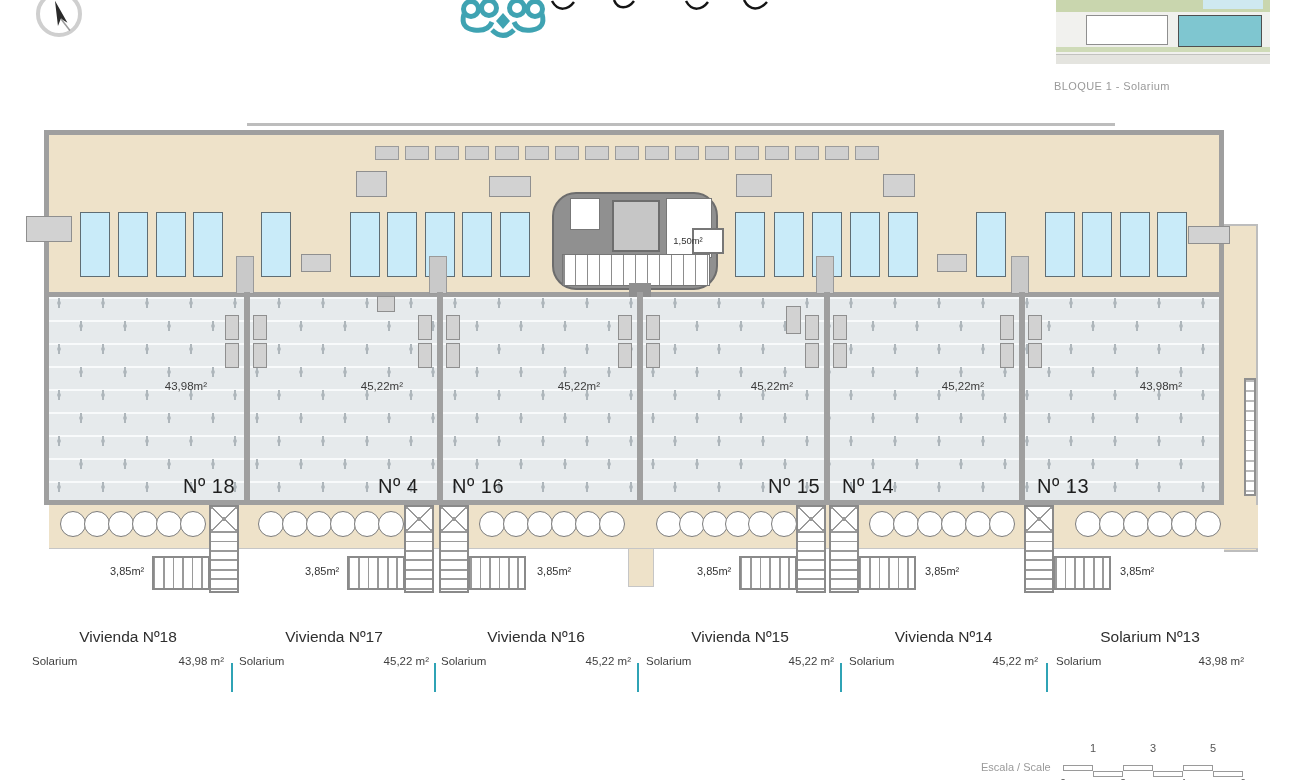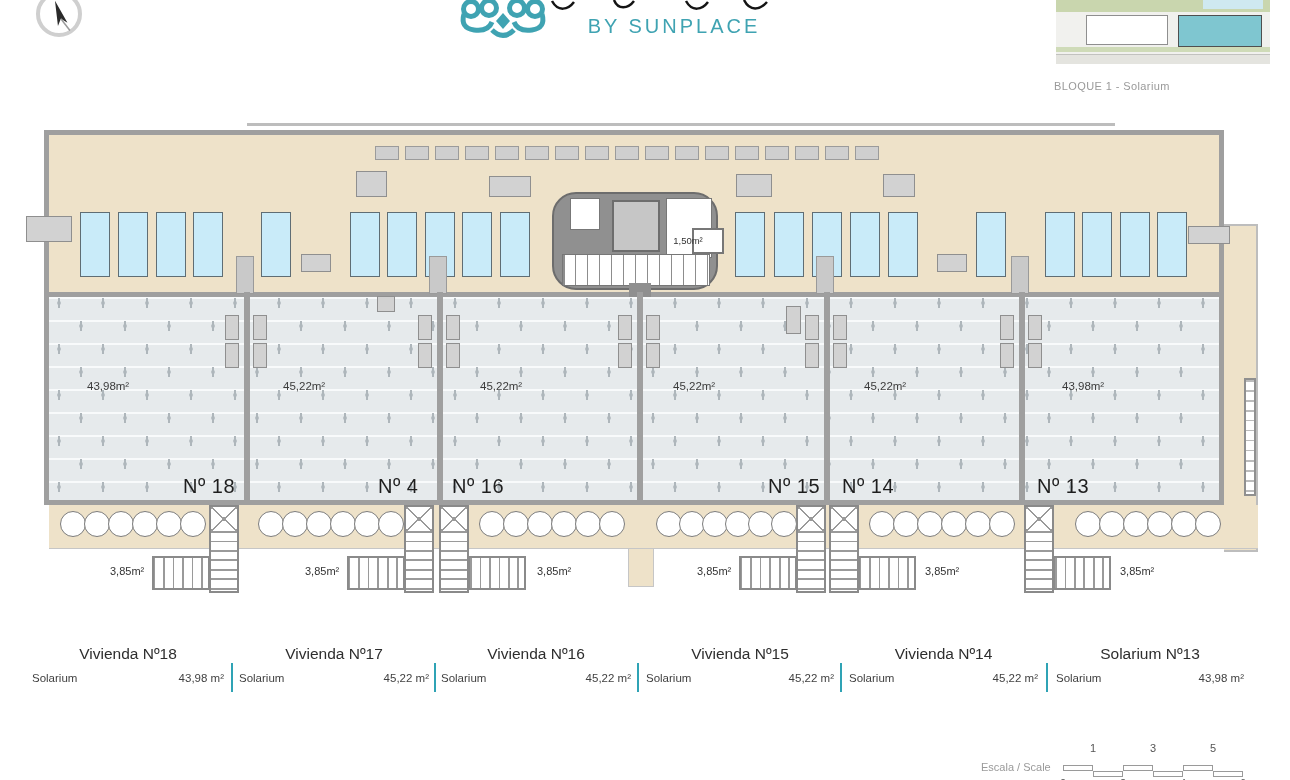--- a/index.html
+++ b/index.html
@@ -49,34 +49,34 @@
   .stair-x{position:absolute;left:0;right:0;top:0;height:24px;background:
     linear-gradient(to top right, transparent calc(50% - .8px), #9a9a9a calc(50% - .8px) calc(50% + .8px), transparent calc(50% + .8px)),
     linear-gradient(to bottom right, transparent calc(50% - .8px), #9a9a9a calc(50% - .8px) calc(50% + .8px), transparent calc(50% + .8px))}
   .stair-treads{position:absolute;left:0;right:0;top:24px;bottom:0;
     background:repeating-linear-gradient(180deg,#9a9a9a 0 1.5px,transparent 1.5px 9.5px)}
   .stair-run{background:#fff;border:2px solid #8a8a8a}
   .stair-run .rt{position:absolute;inset:0;
     background:repeating-linear-gradient(90deg,#9a9a9a 0 1.5px,transparent 1.5px 9.5px)}
 
   
-  .arealbl{font-size:11.5px;color:#3b3b3b;text-align:left;width:120px}
+  .arealbl{font-size:11.5px;color:#3b3b3b;text-align:right;width:120px}
   .numlbl{font-size:20px;color:#1e1e1e;letter-spacing:.5px;white-space:nowrap}
   .stairlbl{font-size:11px;color:#333;white-space:nowrap}
 
   
   .wm{z-index:40}
   .wm-ring{border:9px solid #F4AD39;border-right-color:transparent;border-radius:50%;
            transform:rotate(25deg);opacity:.95}
   .wm-txt{color:rgba(255,255,255,.97);font-weight:bold;font-size:27px;line-height:1;
           text-shadow:1px 2px 3px rgba(90,90,90,.5);white-space:nowrap}
   .wm-reg{font-size:11px;vertical-align:8px}
 
   
-  .tcol{position:absolute;top:645px;height:48px}
+  .tcol{position:absolute;top:628px;height:48px}
   .tcol .th{text-align:center;font-size:15.5px;color:#2e2e2e}
   .tcol .trow{position:absolute;top:27px;left:2px;right:2px;display:flex;
               justify-content:space-between;font-size:11.5px;color:#3f3f3f}
   .tdiv{background:#2FA3B5;width:2px;height:29px;top:663px}
 
   
   .scalelbl{font-size:11px;color:#9a9a9a;white-space:nowrap}
   .seg{background:#fff;border:1px solid #9a9a9a}
   .tick{font-size:11px;color:#555;text-align:center;width:20px}
 </style>
@@ -107,21 +107,20 @@
     <path d="M45 13 L52 21 L45 29 L38 21 Z" fill="#3FA3B2"></path>
   </svg>
   <svg class="abs" style="left:548px;top:0;width:220px;height:13px" viewBox="0 0 220 13">
     <g fill="none" stroke="#141414" stroke-width="2.5">
       <path d="M4 1 C10 12 20 10 26 2"></path>
       <path d="M66 0 C70 10 80 9 86 1"></path>
       <path d="M138 1 C144 12 154 10 160 2"></path>
       <path d="M196 0 C202 12 212 10 219 2"></path>
     </g>
   </svg>
-  <div class="abs byline">BY SUNPLACE</div>
 
   <div class="abs siteplan">
     <div class="abs" style="left:0;top:0;width:214px;height:12px;background:#c9d6ae"></div>
     <div class="abs" style="left:147px;top:0;width:60px;height:9px;background:#cfe9f0"></div>
     <div class="abs" style="left:30px;top:15px;width:82px;height:30px;background:#fff;border:1px solid #8f8f8f"></div>
     <div class="abs" style="left:122px;top:15px;width:84px;height:32px;background:#7fc6d0;border:1px solid #4f4f4f"></div>
     <div class="abs" style="left:0;top:47px;width:214px;height:5px;background:#cfdbb8"></div>
     <div class="abs" style="left:0;top:54px;width:214px;height:10px;background:#e4e4df;border-top:1px solid #c2c2bf"></div>
   </div>
   <div class="abs sp-caption">BLOQUE 1 - Solarium</div>

